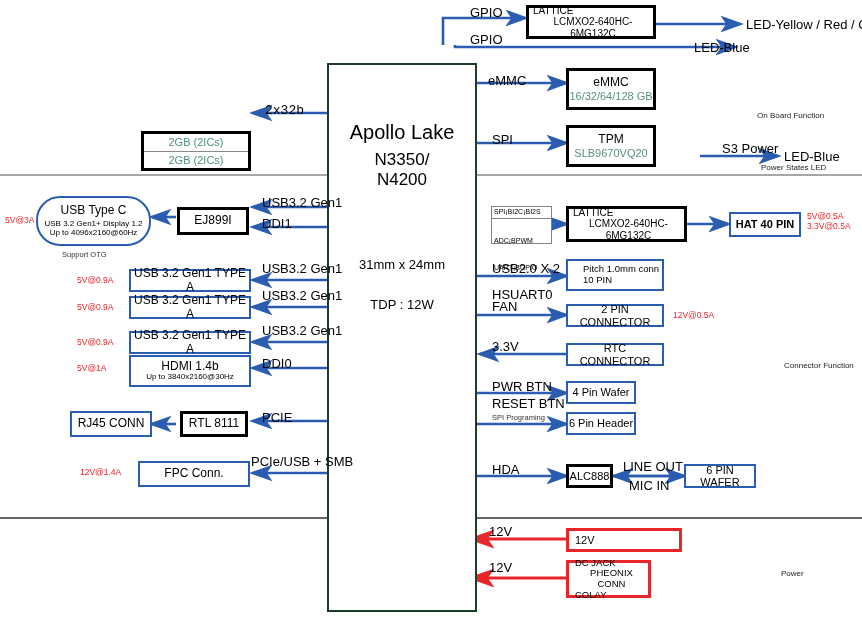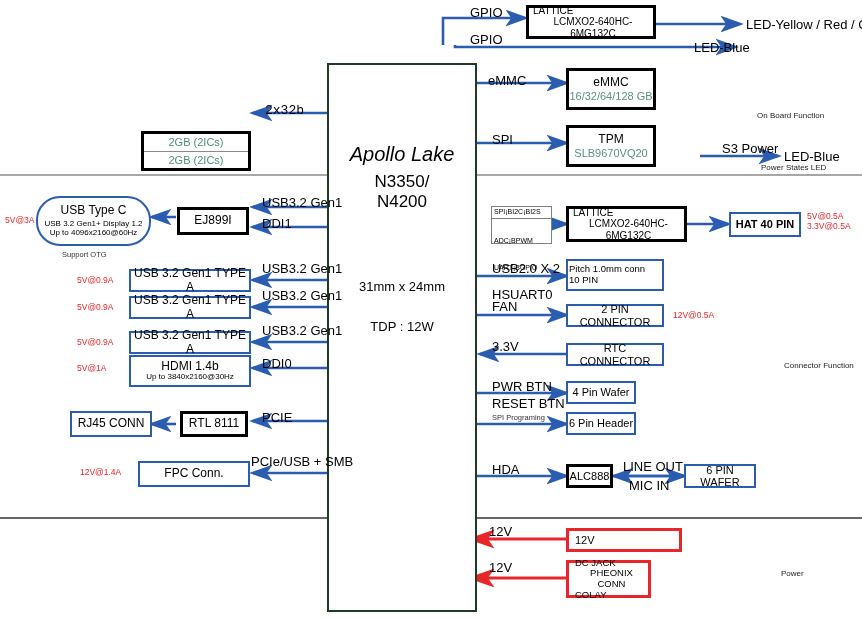--- a/index.html
+++ b/index.html
@@ -173,21 +173,21 @@
       <path d="M684,476 L614,476"></path>
     </g>
 
     <g stroke="#e8262a" stroke-width="3" fill="none" marker-end="url(#ar-red)">
       <path d="M566,539 L472,539"></path>
       <path d="M566,578 L472,578"></path>
     </g>
   </svg>
 
   <div class="soc" style="left:327px; top:63px; width:150px; height:549px;">
-    <div class="soc-title" style="margin-top:78px;font-style:italic;">Apollo Lake</div>
+    <div class="soc-title" style="margin-top:56px;">Apollo Lake</div>
     <div class="soc-part" style="margin-top:6px;">N3350/</div>
     <div class="soc-part">N4200</div>
     <div class="soc-spec" style="margin-top:68px;">31mm x 24mm</div>
     <div class="soc-spec" style="margin-top:25px;">TDP : 12W</div>
   </div>
 
   <div class="node b-black" style="left:141px; top:99px; width:110px; height:40px;margin-top:32px;">
     <div class="memcell">
         <span class="t-mem">2GB (2ICs)</span>
       </div>
@@ -293,21 +293,21 @@
   </div>
 
   <div class="node b-blue" style="left:729px; top:212px; width:72px; height:25px;">
     <div class="t-main" style="font-size:11px;font-weight:bold;">HAT 40 PIN</div>
   </div>
   <div class="lbl lbl-red" style="left:807px; top:212px;">5V@0.5A</div>
   <div class="lbl lbl-red" style="left:807px; top:222px;">3.3V@0.5A</div>
 
   <div class="lbl lbl-sig" style="left:492px; top:262px;">USB2.0 X 2</div>
   <div class="lbl lbl-sig" style="left:492px; top:288px;">HSUART0</div>
-  <div class="node b-blue" style="left:566px; top:259px; width:98px; height:32px; align-items:flex-start; padding-left:1px;">
+  <div class="node b-blue" style="left:566px; top:259px; width:98px; height:32px; align-items:flex-start; padding-left:15px;">
     <div class="t-sub" style="font-size:9.5px;">Pitch 1.0mm conn</div>
     <div class="t-sub" style="font-size:9.5px;">10 PIN</div>
   </div>
 
   <div class="lbl lbl-sig" style="left:492px; top:300px;">FAN</div>
   <div class="node b-blue" style="left:566px; top:304px; width:98px; height:23px;">
     <div class="t-main" style="font-size:11px;">2 PIN CONNECTOR</div>
   </div>
   <div class="lbl lbl-red" style="left:673px; top:311px;">12V@0.5A</div>
 

